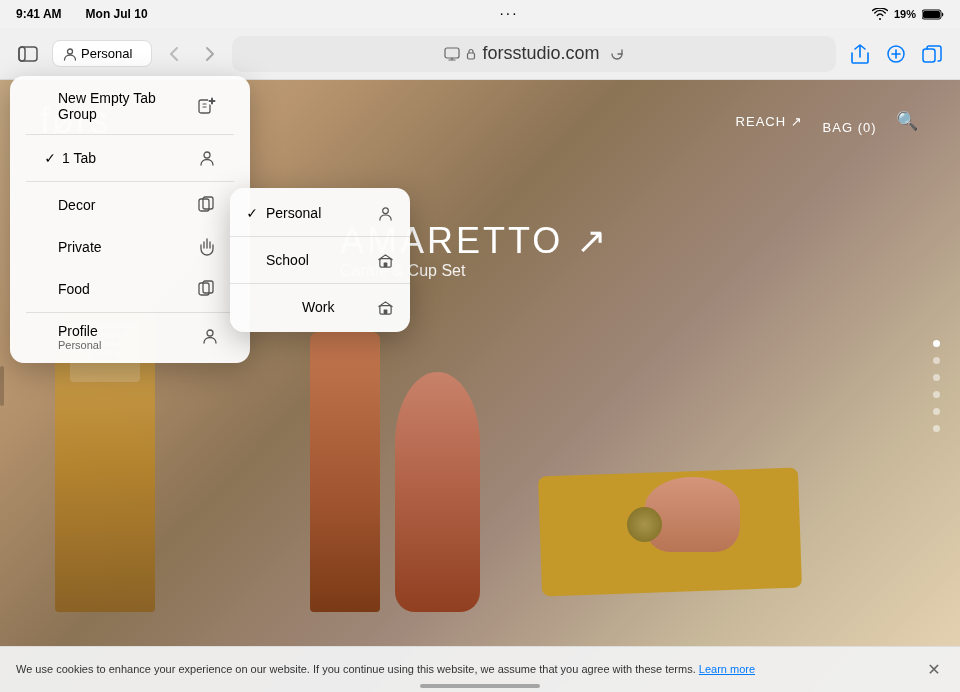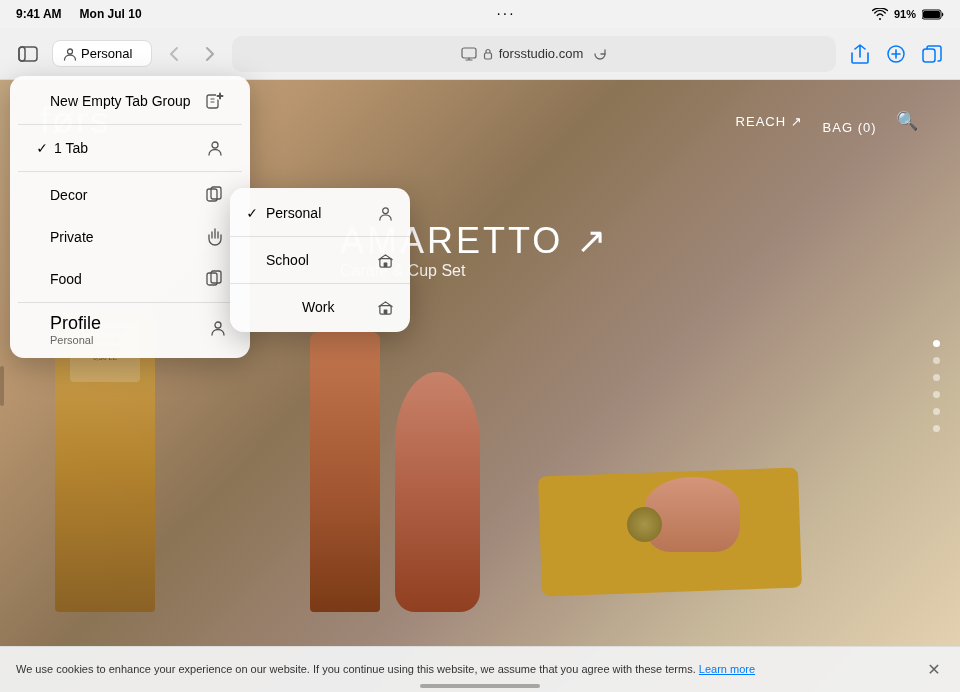--- a/index.html
+++ b/index.html
@@ -20,21 +20,21 @@
       background: rgba(255,255,255,0.95);
       display: flex;
       align-items: center;
       justify-content: space-between;
       padding: 0 16px;
       z-index: 100;
       font-size: 12px;
       font-weight: 600;
       color: #000;
     }
-    .status-left { display: flex; gap: 18px; align-items: center; }
+    .status-left { display: flex; gap: 24px; align-items: center; }
     .status-center { display: flex; gap: 4px; align-items: center; }
     .status-right { display: flex; gap: 6px; align-items: center; font-size: 11px; }
 
     
     .browser-chrome {
       position: absolute;
       top: 28px; left: 0; right: 0;
       height: 52px;
       background: rgba(245,245,245,0.98);
       display: flex;
@@ -253,21 +253,21 @@
     .tab-dropdown {
       position: absolute;
       top: 76px;
       left: 10px;
       width: 240px;
       background: rgba(252,252,252,0.97);
       border-radius: 14px;
       box-shadow: 0 8px 30px rgba(0,0,0,0.25);
       z-index: 200;
       overflow: visible;
-      padding: 4px 8px;
+      padding: 4px 16px;
     }
     .dropdown-item {
       display: flex;
       align-items: center;
       justify-content: space-between;
       padding: 10px 16px;
       font-size: 14px;
       color: #000;
       cursor: pointer;
       position: relative;
@@ -348,21 +348,21 @@
       display: flex;
       align-items: center;
       justify-content: space-between;
       padding: 8px 16px;
       font-size: 14px;
       color: #000;
       cursor: pointer;
       position: relative;
     }
     .profile-text { flex: 1; }
-    .profile-title { font-size: 18px; font-weight: 400; }
+    .profile-title { font-size: 14px; font-weight: 400; }
     .profile-subtitle { font-size: 11px; color: #666; }
   </style>
 </head>
 <body>
 
 <div class="status-bar">
   <div class="status-left">
     <span>9:41 AM</span>
     <span>Mon Jul 10</span>
   </div>
@@ -370,21 +370,21 @@
     <span style="letter-spacing:3px;font-size:10px;">···</span>
   </div>
   <div class="status-right">
 
     <svg width="16" height="12" viewBox="0 0 16 12" fill="none">
       <path d="M8 10a1 1 0 110 2 1 1 0 010-2z" fill="#000"></path>
       <path d="M5.2 7.5C6 6.6 7 6 8 6s2 .6 2.8 1.5" stroke="#000" stroke-width="1.3" fill="none" stroke-linecap="round"></path>
       <path d="M2.7 5C4.1 3.4 6 2.3 8 2.3S11.9 3.4 13.3 5" stroke="#000" stroke-width="1.3" fill="none" stroke-linecap="round"></path>
       <path d="M.5 2.5C2.5.9 5.1 0 8 0s5.5.9 7.5 2.5" stroke="#000" stroke-width="1.3" fill="none" stroke-linecap="round"></path>
     </svg>
-    <span>91%</span>
+    <span>19%</span>
 
     <svg width="22" height="11" viewBox="0 0 22 11">
       <rect x="0" y="1" width="19" height="9" rx="2" stroke="#000" stroke-width="1" fill="none"></rect>
       <rect x="1" y="2" width="17" height="7" rx="1.5" fill="#000"></rect>
       <path d="M20 3.5v4c.8-.4 1.3-1.1 1.3-2s-.5-1.6-1.3-2z" fill="#000"></path>
     </svg>
   </div>
 </div>
 
 <div class="browser-chrome">
@@ -417,21 +417,21 @@
 
   <div class="address-bar">
     <svg width="16" height="14" viewBox="0 0 16 14" fill="none">
       <rect x="1" y="1" width="14" height="10" rx="2" stroke="#666" stroke-width="1.2" fill="none"></rect>
       <path d="M5 13h6M8 11v2" stroke="#666" stroke-width="1.2" stroke-linecap="round"></path>
     </svg>
     <svg width="10" height="12" viewBox="0 0 10 12">
       <rect x="1.5" y="5" width="7" height="6" rx="1.5" stroke="#666" stroke-width="1.2" fill="none"></rect>
       <path d="M3 5V3.5a2 2 0 014 0V5" stroke="#666" stroke-width="1.2" fill="none"></path>
     </svg>
-    <span style="font-size:13px;color:#333;">forsstudio.com</span>
+    <span style="font-size:18px;color:#333;">forsstudio.com</span>
 
     <svg width="14" height="14" viewBox="0 0 14 14" fill="none" style="margin-left:4px;">
       <path d="M12 7A5 5 0 112 7" stroke="#666" stroke-width="1.3" fill="none" stroke-linecap="round"></path>
       <path d="M12 3v4h-4" stroke="#666" stroke-width="1.3" fill="none" stroke-linecap="round" stroke-linejoin="round"></path>
     </svg>
   </div>
 
   <div class="toolbar-right">
 
     <div class="toolbar-btn">

